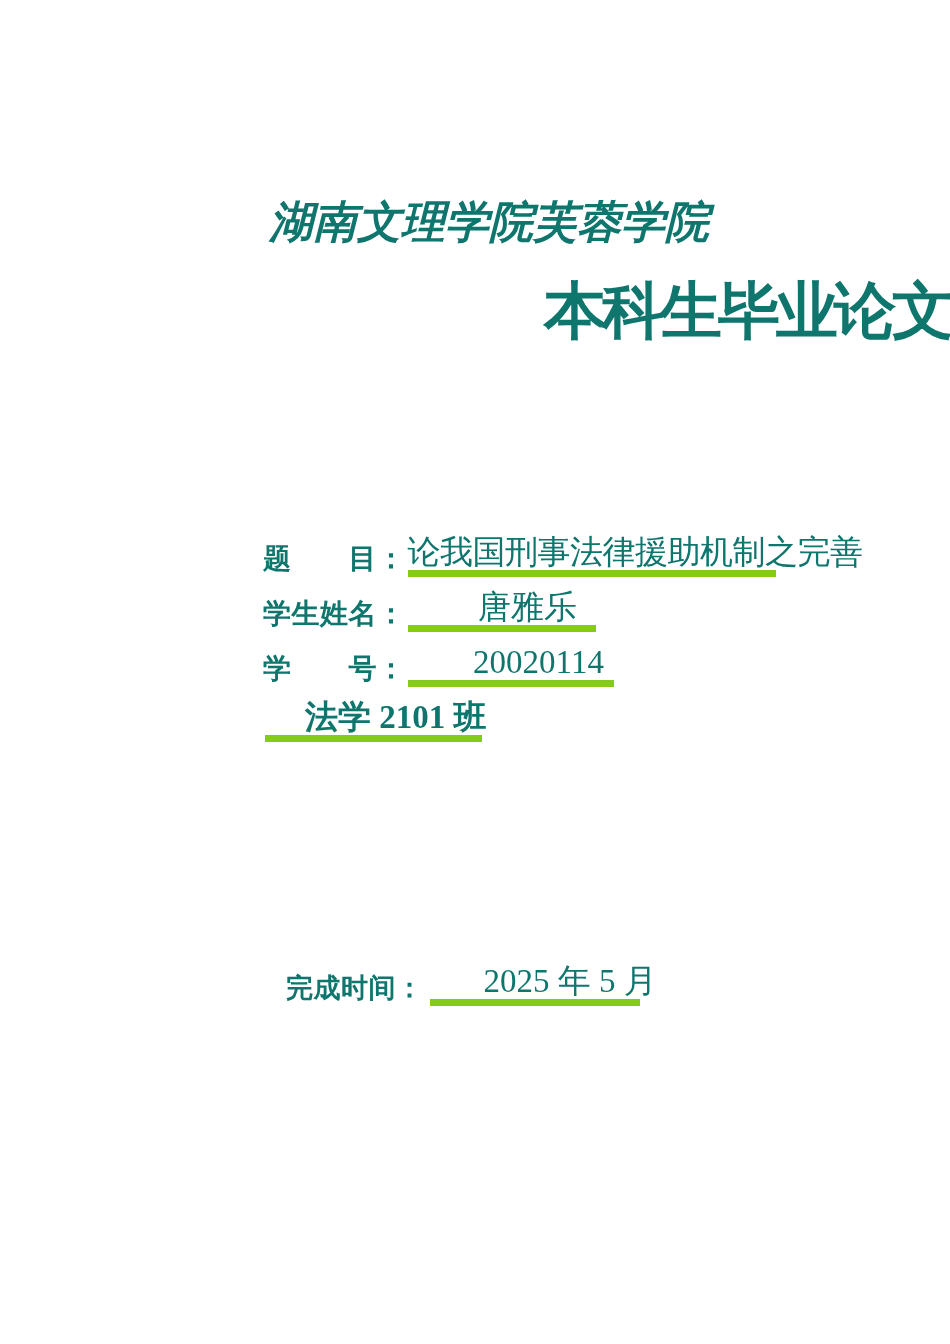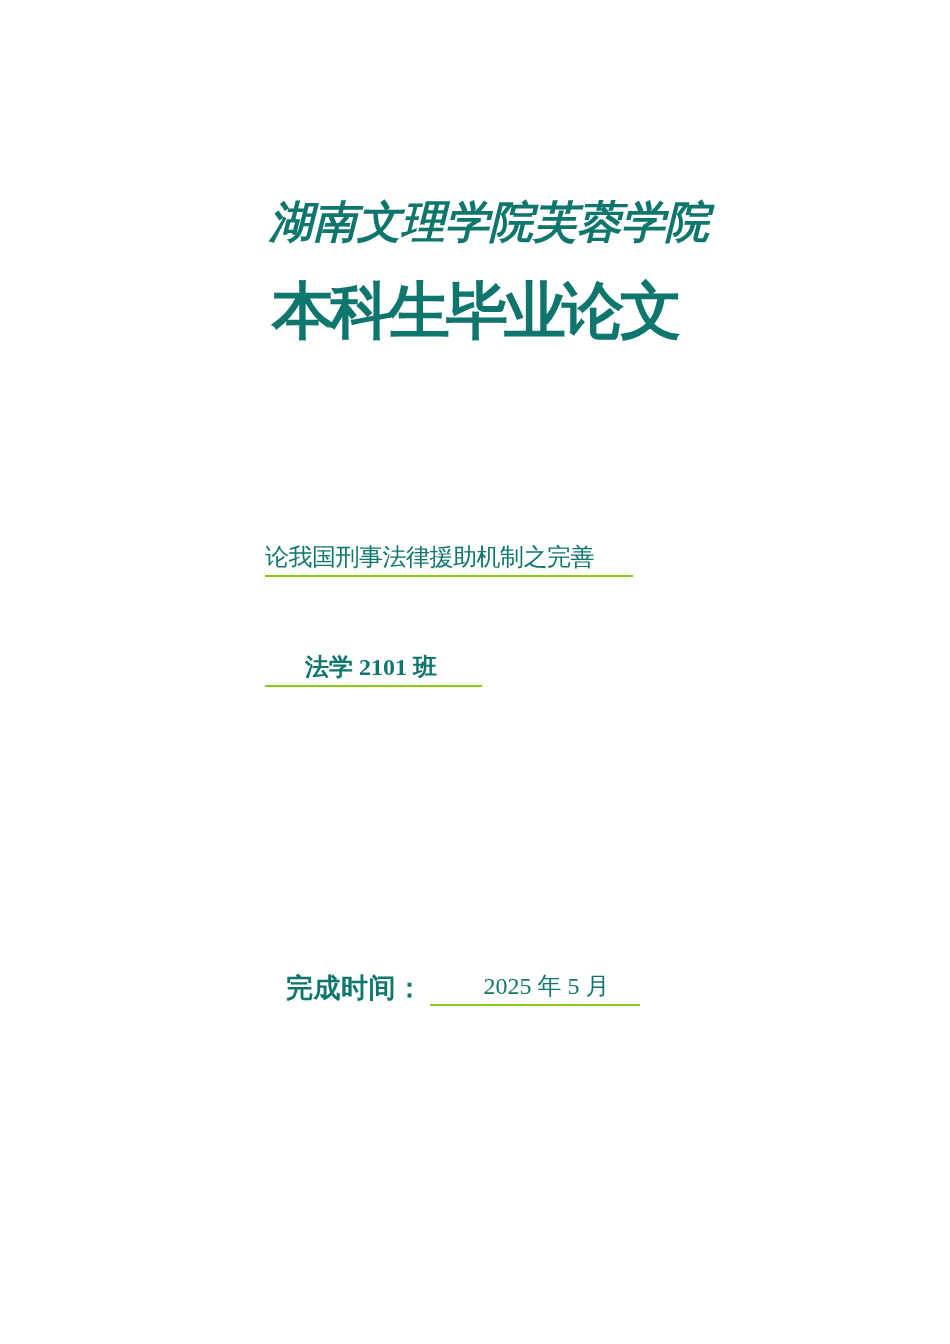--- a/index.html
+++ b/index.html
@@ -35,21 +35,21 @@
     line-height: 1.2;
     white-space: nowrap;
   }
 
   
   .doc-title {
     position: absolute;
     top: 268px;
     left: 0;
     width: 100%;
-    text-align: center;
+    text-align: right;
     box-sizing: border-box;
     font-family: "Liberation Serif", serif;
     font-weight: bold;
     font-size: 62px;
     letter-spacing: -4px;
     line-height: 1.15;
     white-space: nowrap;
   }
 
   
@@ -68,24 +68,24 @@
   .field-label {
     font-family: "Liberation Sans", sans-serif;
     font-weight: bold;
     font-size: 28px;
     line-height: 36px;
     letter-spacing: 0.5px;
     flex: 0 0 auto;
   }
   .field-value {
     font-family: "Liberation Serif", serif;
-    font-size: 24px;
+    font-size: 33px;
     line-height: 36px;
-    border-bottom: 2px solid #84cc16;
-    text-align: left;
+    border-bottom: 7px solid #84cc16;
+    text-align: center;
     box-sizing: border-box;
     margin-left: 2px;
     white-space: nowrap;
     flex: 0 0 auto;
   }
   .v-topic   { width: 368px; letter-spacing: -0.5px; }
   .v-name    { width: 188px; padding-left: 52px; }
   .v-id      { width: 206px; padding-left: 56px; }
   .v-class   { width: 217px; padding-left: 40px; font-weight: bold; }
   .v-advisor { width: 358px; padding-right: 96px; }
@@ -110,26 +110,33 @@
 
 <div class="page">
 
   <div class="institution">湖南文理学院芙蓉学院</div>
 
   <div class="doc-title">本科生毕业论文</div>
 
   <div class="form-block">
 
     <div class="field-row">
+      <span class="field-label">题　　目：</span>
       <span class="field-value v-topic">论我国刑事法律援助机制之完善</span>
     </div>
 
     <div class="field-row">
+      <span class="field-label">学生姓名：</span>
+      <span class="field-value v-name">唐雅乐</span>
     </div>
 
+    <div class="field-row">
+      <span class="field-label">学　　号：</span>
+      <span class="field-value v-id">20020114</span>
+    </div>
 
     <div class="field-row">
       <span class="field-value v-class">法学 2101 班</span>
     </div>
 
 
   </div>
 
   <div class="completion-row">
     <span class="field-label">完成时间：</span>

